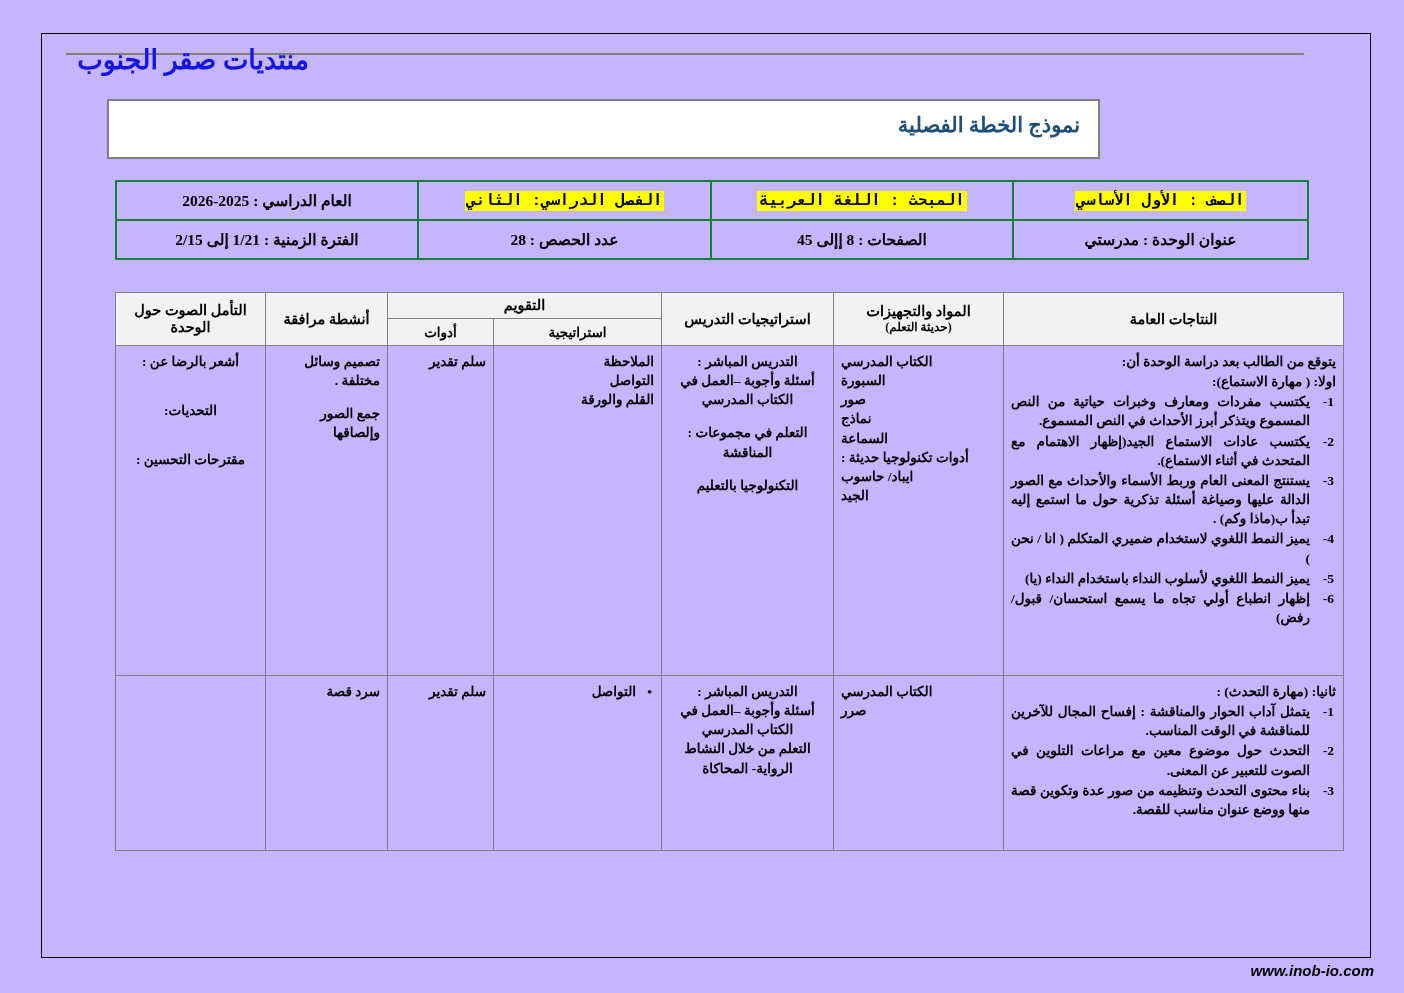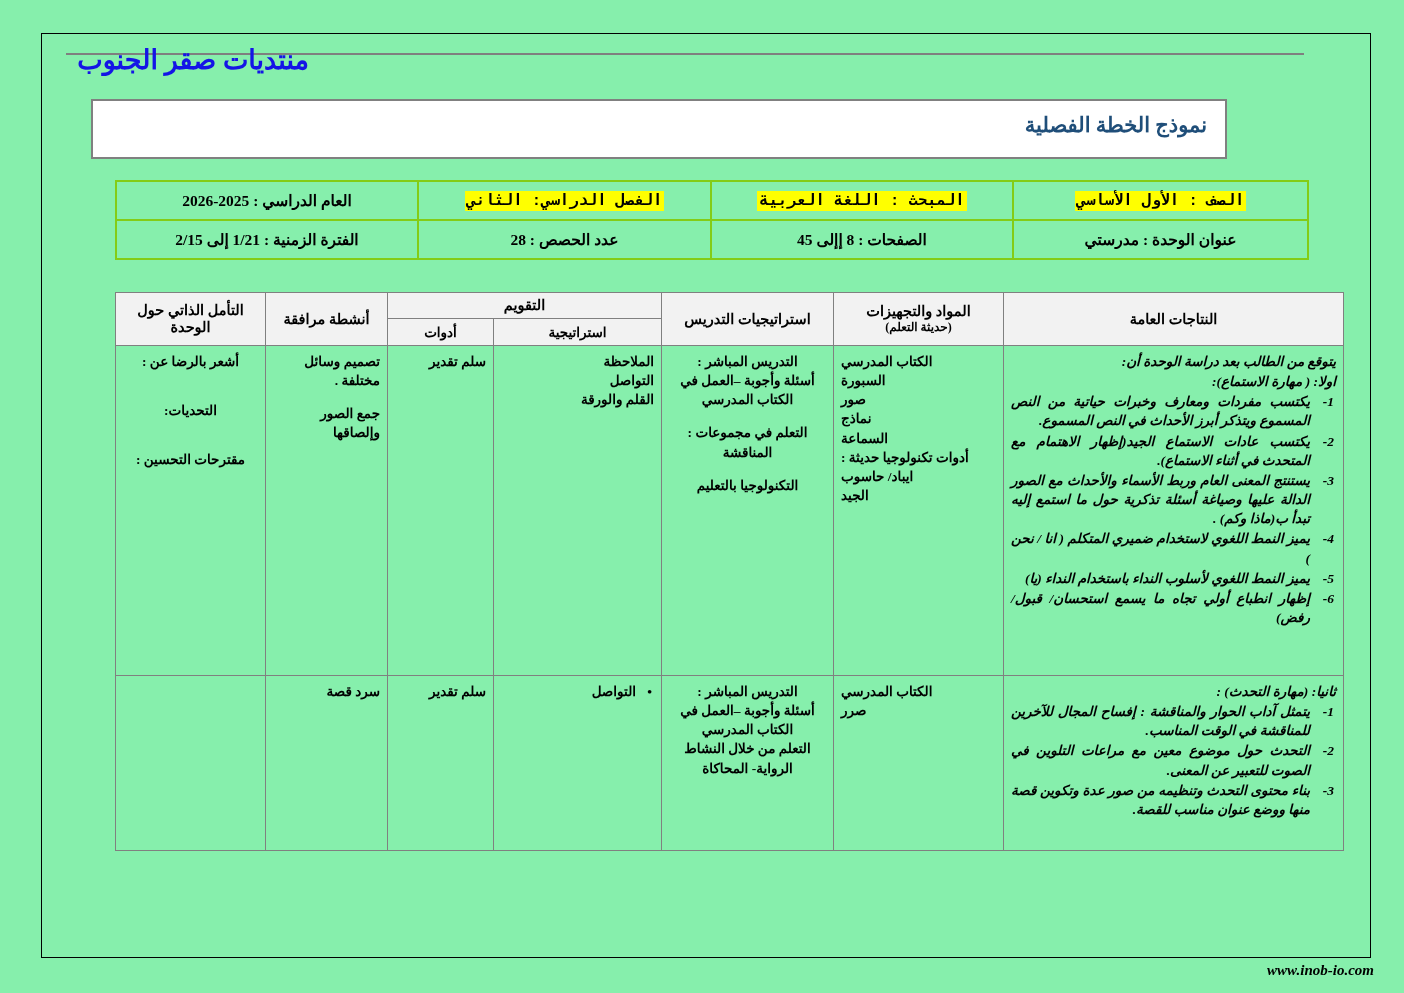--- a/index.html
+++ b/index.html
@@ -9,21 +9,21 @@
     background: #ffffff;
   }
   body {
     font-family: "Liberation Sans", "DejaVu Sans", sans-serif;
     color: #000000;
   }
   #page {
     position: relative;
     width: 1404px;
     height: 993px;
-    background: #86efac;
+    background: #c4b5fd;
     overflow: hidden;
     box-sizing: border-box;
   }
   
   #page-frame {
     position: absolute;
     left: 41px;
     top: 33px;
     width: 1330px;
     height: 925px;
@@ -48,23 +48,23 @@
     position: absolute;
     left: 66px;
     top: 53px;
     width: 1238px;
     height: 0;
     border-top: 2px solid #7f7f7f;
   }
   
   #title-box {
     position: absolute;
-    left: 91px;
+    left: 107px;
     top: 99px;
-    width: 1136px;
+    width: 993px;
     height: 60px;
     border: 2px solid #808080;
     box-sizing: border-box;
     background: #ffffff;
   }
   #title-box .title-text {
     position: absolute;
     right: 18px;
     top: 12px;
     font-family: "Liberation Serif", "DejaVu Serif", serif;
@@ -78,21 +78,21 @@
   #info-table {
     position: absolute;
     left: 115px;
     top: 180px;
     width: 1192px;
     border-collapse: collapse;
     table-layout: fixed;
     direction: rtl;
   }
   #info-table td {
-    border: 2px solid #84cc16;
+    border: 2px solid #15803d;
     height: 33px;
     padding: 2px 8px;
     font-family: "Liberation Serif", "DejaVu Serif", serif;
     font-size: 15.5px;
     font-weight: 700;
     vertical-align: middle;
     text-align: center;
     white-space: nowrap;
     color: #000;
   }
@@ -130,21 +130,21 @@
     padding: 2px 6px;
   }
   .hdr-main { text-align: center; }
   .hdr-outcomes { text-align: center; }
   #plan-table td {
     font-size: 13.5px;
     font-weight: 700;
     padding: 6px 7px;
     line-height: 1.42;
   }
-  td.cell-outcomes { text-align: right; font-style: italic; }
+  td.cell-outcomes { text-align: right; }
   td.cell-materials { text-align: left; }
   td.cell-strategies { text-align: center; }
   td.cell-assess-strat { text-align: right; }
   td.cell-assess-tools { text-align: right; }
   td.cell-activities { text-align: right; }
   td.cell-reflection { text-align: center; }
   ol.outcome-list {
     list-style: none;
     margin: 0;
     padding: 0;
@@ -176,21 +176,21 @@
   .intro-line {
     display: block;
     text-align: right;
     margin-bottom: 1px;
   }
   
   #footer-url {
     position: absolute;
     right: 30px;
     bottom: 14px;
-    font-family: Liberation Serif, serif;
+    font-family: Liberation Sans, sans-serif;
     font-size: 15px;
     font-weight: 700;
     font-style: italic;
     color: #000000;
     direction: ltr;
   }
 </style>
 </head>
 <body>
 
@@ -249,21 +249,21 @@
       <tr>
         <th rowspan="2" class="hdr-outcomes">النتاجات العامة</th>
         <th rowspan="2" class="hdr-main">
           <span class="line">المواد والتجهيزات</span>
           <span class="line" style="font-size:12px">(حديثة التعلم)</span>
         </th>
         <th rowspan="2" class="hdr-main">استراتيجيات التدريس</th>
         <th colspan="2" class="hdr-main">التقويم</th>
         <th rowspan="2" class="hdr-main">أنشطة مرافقة</th>
         <th rowspan="2" class="hdr-main">
-          <span class="line">التأمل  الذاتي حول</span>
+          <span class="line">التأمل  الصوت حول</span>
           <span class="line">الوحدة</span>
         </th>
       </tr>
       <tr>
         <th class="sub hdr-main">استراتيجية</th>
         <th class="sub hdr-main">أدوات</th>
       </tr>
     </thead>
     <tbody id="plan-body">
 

